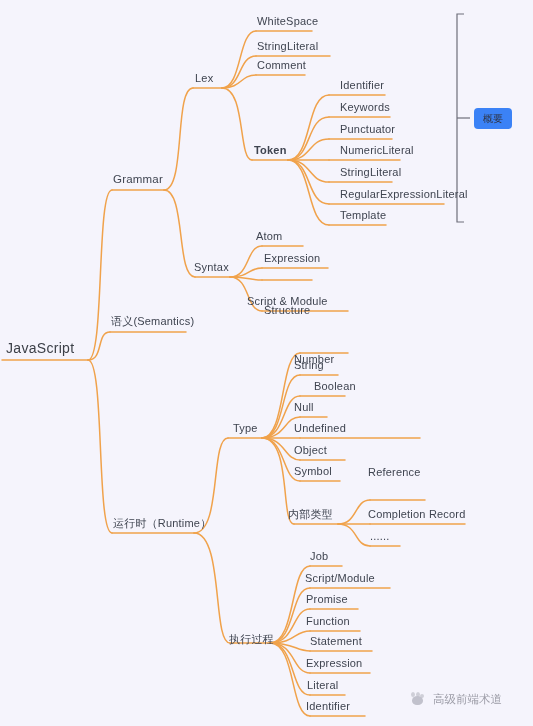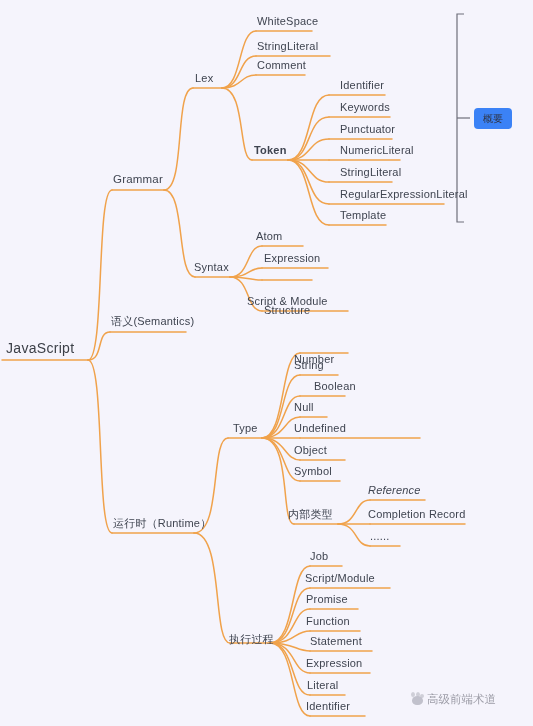--- a/index.html
+++ b/index.html
@@ -42,21 +42,21 @@
     color:#2f3342;
     font-size:10px;
     padding:4px 9px;
     line-height:13px;
     white-space:nowrap;
   }
   .watermark{
     position:absolute;
     display:flex;
     align-items:center;
-    gap:2px;
+    gap:8px;
     color:#8e8e99;
     font-size:11.5px;
     opacity:.85;
     white-space:nowrap;
     font-family:Liberation Mono, monospace;
   }
   .wm-icon{
     width:15px;height:15px;
     display:inline-block;
     position:relative;
@@ -216,21 +216,21 @@
   <div class="node-label" style="left:247px;top:308px;">Script &amp; Module</div>
 
   <div class="node-label" style="left:294px;top:366px;">Number</div>
   <div class="node-label" style="left:294px;top:372px;">String</div>
   <div class="node-label" style="left:294px;top:393px;margin-left:20px;">Boolean</div>
   <div class="node-label" style="left:294px;top:414px;">Null</div>
   <div class="node-label" style="left:294px;top:435px;">Undefined</div>
   <div class="node-label" style="left:294px;top:457px;">Object</div>
   <div class="node-label" style="left:294px;top:478px;">Symbol</div>
 
-  <div class="node-label" style="left:368px;top:497px;font-style:italic;">Reference</div>
+  <div class="node-label" style="left:368px;top:479px;">Reference</div>
   <div class="node-label" style="left:368px;top:521px;">Completion Record</div>
   <div class="node-label" style="left:370px;top:543px;">......</div>
 
   <div class="node-label" style="left:310px;top:563px;">Job</div>
   <div class="node-label" style="left:305px;top:585px;">Script/Module</div>
   <div class="node-label" style="left:306px;top:606px;">Promise</div>
   <div class="node-label" style="left:306px;top:628px;">Function</div>
   <div class="node-label" style="left:310px;top:648px;">Statement</div>
   <div class="node-label" style="left:306px;top:670px;">Expression</div>
   <div class="node-label" style="left:307px;top:692px;">Literal</div>

